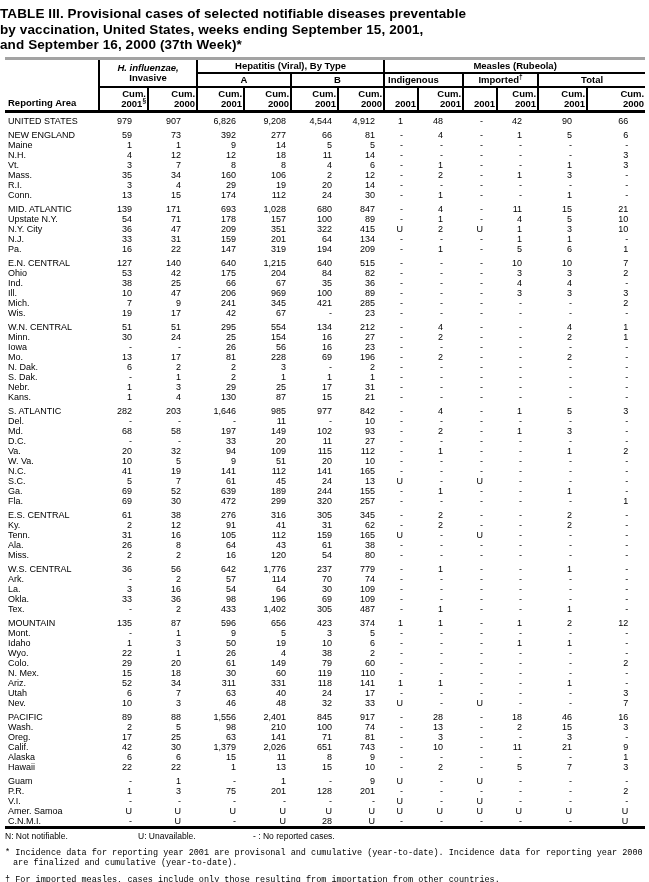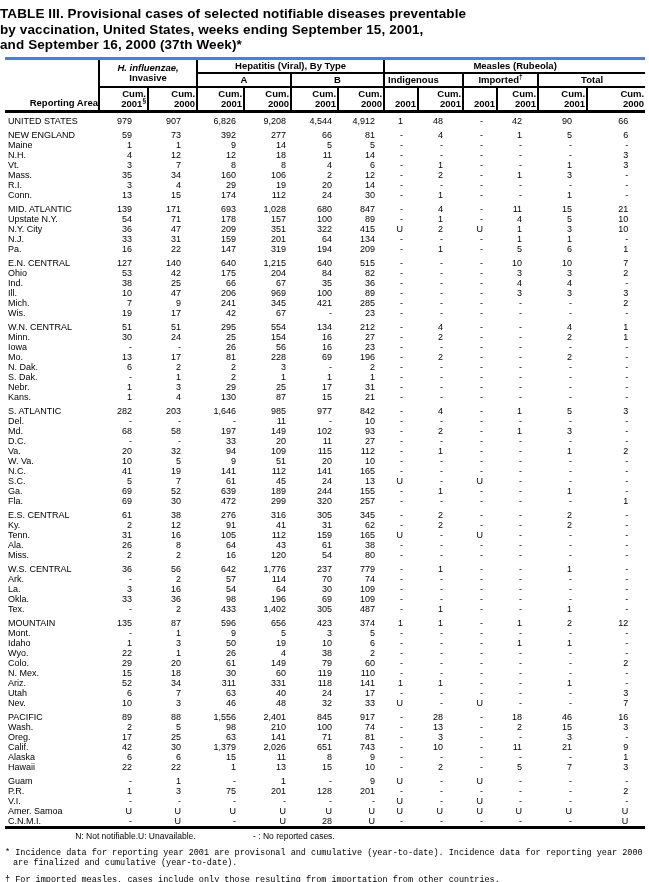--- a/index.html
+++ b/index.html
@@ -14,26 +14,26 @@
   }
   table.main {
     border-collapse:collapse; table-layout:fixed;
     width:640px; margin:4px 0 0 5px;
     border-bottom:3px solid #000;
   }
   thead th {
     font-weight:bold; font-size:9.5px; line-height:10px;
     border:2px solid #000; padding:1px; text-align:center; vertical-align:middle;
   }
-  thead tr:first-child th { border-top:3px solid #3b82f6; }
+  thead tr:first-child th { border-top:3px solid #a3a3a3; }
   thead th:first-child { border-left:none; }
   thead tr th:last-child { border-right:none; }
   th.area-h {
     border-top:3px solid #000; border-bottom:3px solid #000;
-    text-align:right; vertical-align:bottom; padding:0 0 2px 3px;
+    text-align:left; vertical-align:bottom; padding:0 0 2px 3px;
   }
   th.grp-hinf { vertical-align:middle; }
   th.grp-hinf .it { font-style:italic; }
   .line { display:block; }
   th.cum { vertical-align:bottom; border-bottom:3px solid #000; padding:1px 1px 1px;text-align:right; }
   th.sub-indig { text-align:left; padding-left:3px; }
   sup { font-size:6.5px; line-height:0; vertical-align:super; }
   tbody td { font-size:9px; line-height:10px; padding:0; white-space:nowrap; }
   tbody tr:first-child td { padding-top:3px; }
   td.area { text-align:left; padding-left:3px; }
@@ -45,21 +45,21 @@
   td.c5 { padding-right:6px; }
   td.c6 { padding-right:9px; }
   td.c7 { padding-right:15px; }
   td.c8 { padding-right:20px; }
   td.c9 { padding-right:14px; }
   td.c10 { padding-right:16px; }
   td.c11 { padding-right:15px; }
   td.c12 { padding-right:17px; }
   .footer { margin:2px 0 0 5px; font-size:8.5px; line-height:10px; width:640px; }
   .legend { display:flex; }
-  .legend .l1 { width:133px;text-align:right; }
+  .legend .l1 { width:133px; }
   .legend .l2 { width:115px; }
   .fn { padding-left:8px; text-indent:-8px; margin-top:7px;font-family:Liberation Mono, monospace; }
 </style>
 </head>
 <body>
 
 <div class="page">
 
   <div class="title">
     <span class="line">TABLE III. Provisional cases of selected notifiable diseases preventable</span>

